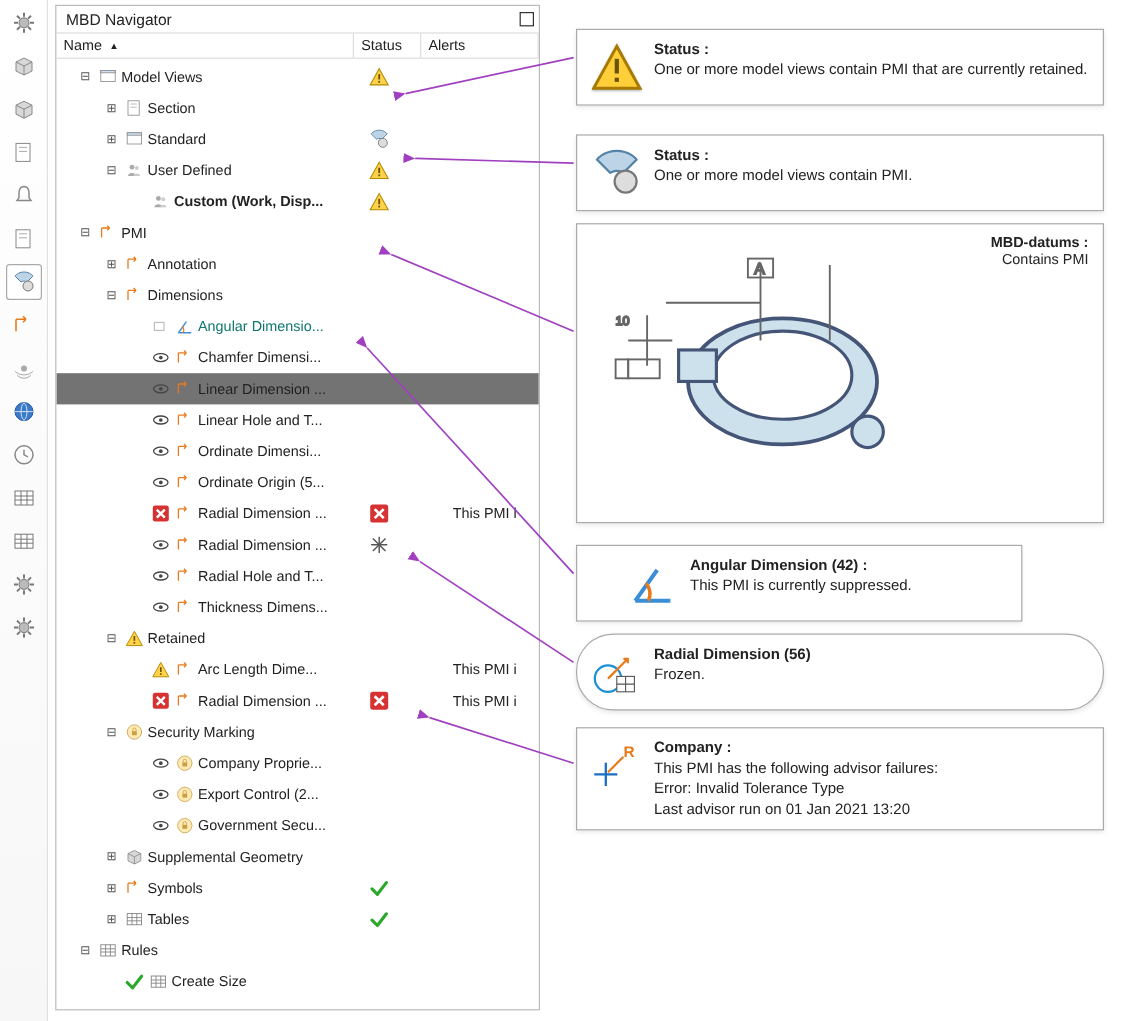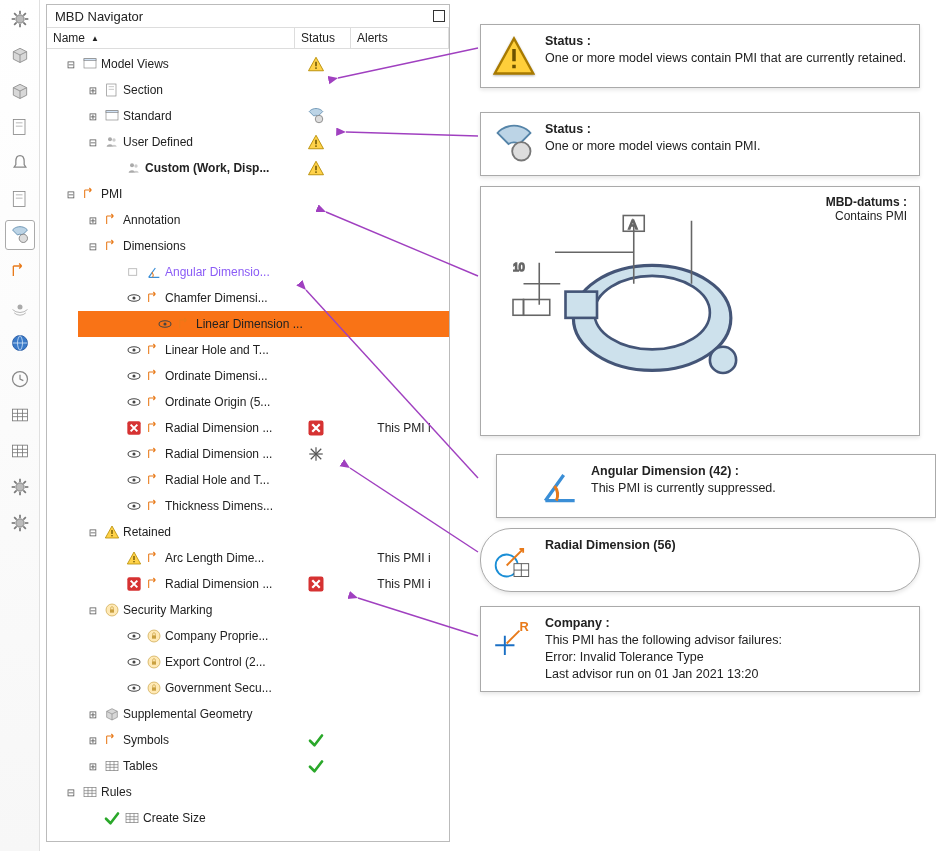--- a/index.html
+++ b/index.html
@@ -87,22 +87,22 @@
 .row .status-area {width:56px; display:flex; align-items:center; justify-content:flex-start; padding-left:4px;}
 .row .alerts-area {flex:1; overflow:hidden;}
 .expander {
   width:12px; height:12px; display:flex;align-items:center;justify-content:center;
   font-size:10px; color:#555; margin-right:2px;
 }
 .expander.empty{color:transparent;}
 .ind { display:inline-block; height:1px;}
 .icon {width:18px;height:18px;display:flex;align-items:center;justify-content:center;}
 .bold{font-weight:600;}
-.grayed{color:#8b5cf6;}
-.row.selected{background:#f97316;margin-left:31px;}
+.grayed{color:#0f766e;}
+.row.selected{background:#737373;}
 .callout-area {
   position:absolute; left:462px; top:6px; width:470px; height:840px;
 }
 .callout {
   position:absolute;
   border:1px solid #aaa;
   background:#fff;
   padding:8px 10px 8px 10px;
   display:flex;
   gap:8px;
@@ -938,21 +938,21 @@
           <rect x="2" y="36" width="4" height="6" stroke="#666"></rect>
         </g>
       </svg>
     </div>
     <div style="position:absolute;right:12px;top:8px;text-align:right;">
       <div class="ctitle">MBD-datums :</div>
       <div>Contains PMI</div>
     </div>
   </div>
 
-  <div class="callout" style="left:34px;top:448px;width:440px;padding-left:40px;">
+  <div class="callout" style="left:18px;top:448px;width:372px;padding-left:40px;">
     <div class="cicon">
         <svg width="44" height="44">
           <use href="#i-angle"></use>
         </svg>
       </div>
     <div class="ctext">
       <div class="ctitle">Angular Dimension (42) :</div>
       <div>This PMI is currently suppressed.</div>
     </div>
   </div>
@@ -963,20 +963,21 @@
         <circle cx="16" cy="30" r="12" stroke="#1a8ed6" stroke-width="2" fill="none"></circle>
         <path d="M16 30 L34 12" stroke="#e87a1a" stroke-width="2"></path>
         <path d="M30 12 L34 12 L34 16" stroke="#e87a1a" stroke-width="2" fill="none"></path>
         <rect x="24" y="28" width="16" height="14" fill="#fff" stroke="#555"></rect>
         <line x1="24" y1="35" x2="40" y2="35" stroke="#555"></line>
         <line x1="32" y1="28" x2="32" y2="42" stroke="#555"></line>
       </svg>
     </div>
     <div class="ctext">
       <div class="ctitle">Radial Dimension (56)</div>
+      <div>Frozen.</div>
     </div>
   </div>
 
   <div class="callout" style="left:18px;top:600px;width:440px;">
     <div class="cicon">
       <svg width="44" height="44" viewBox="0 0 48 48">
         <use href="#i-plus" x="0" y="18" width="28" height="28"></use>
         <text x="30" y="16" font-size="14" font-weight="700" fill="#e87a1a">R</text>
         <path d="M16 30 L30 16" stroke="#e87a1a" stroke-width="2"></path>
       </svg>

